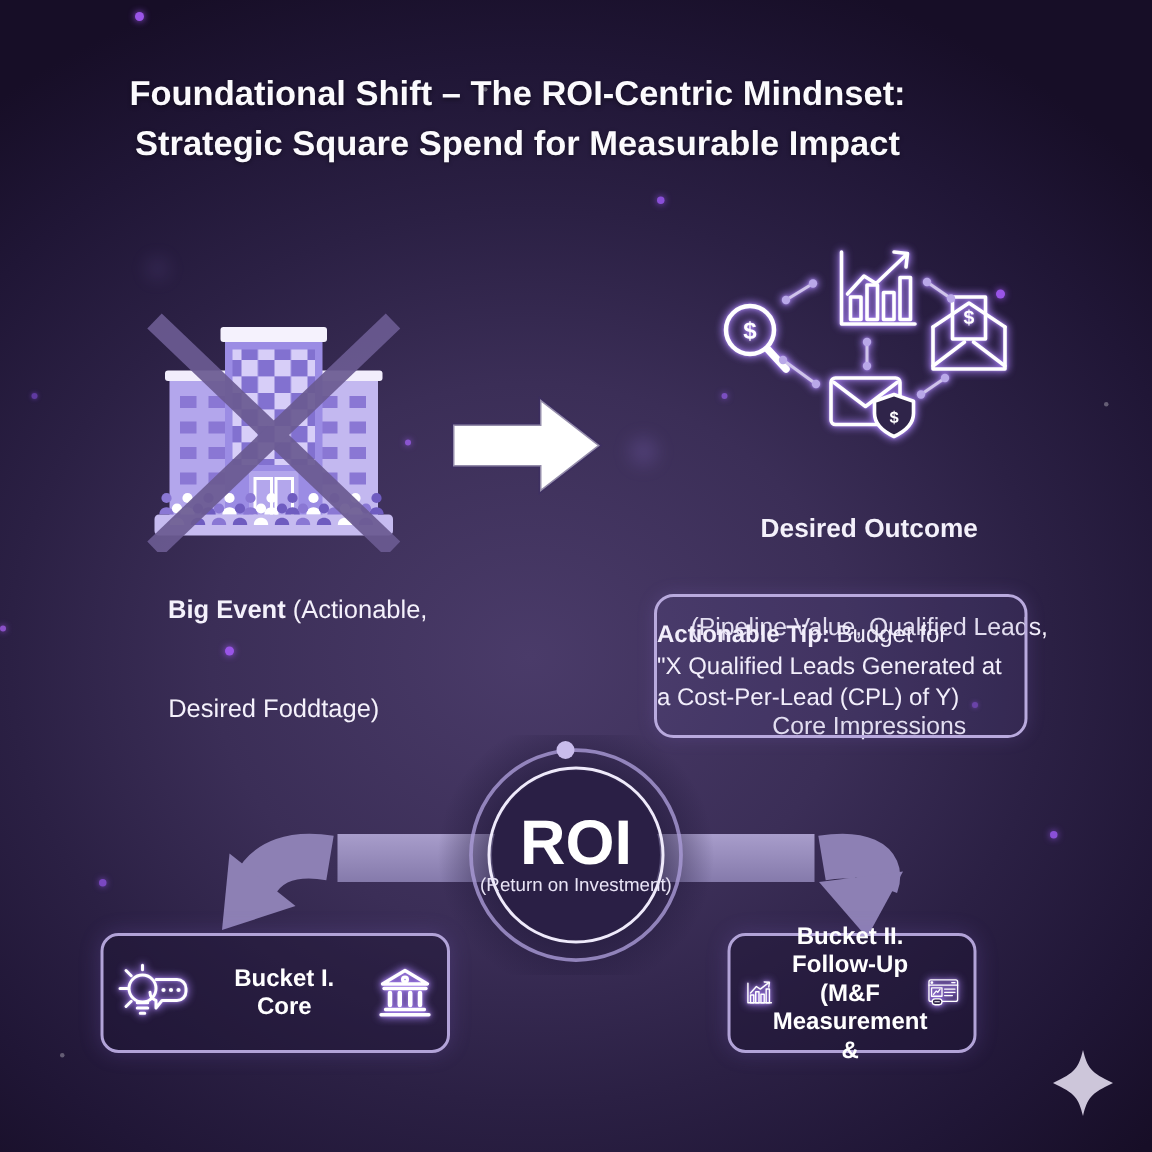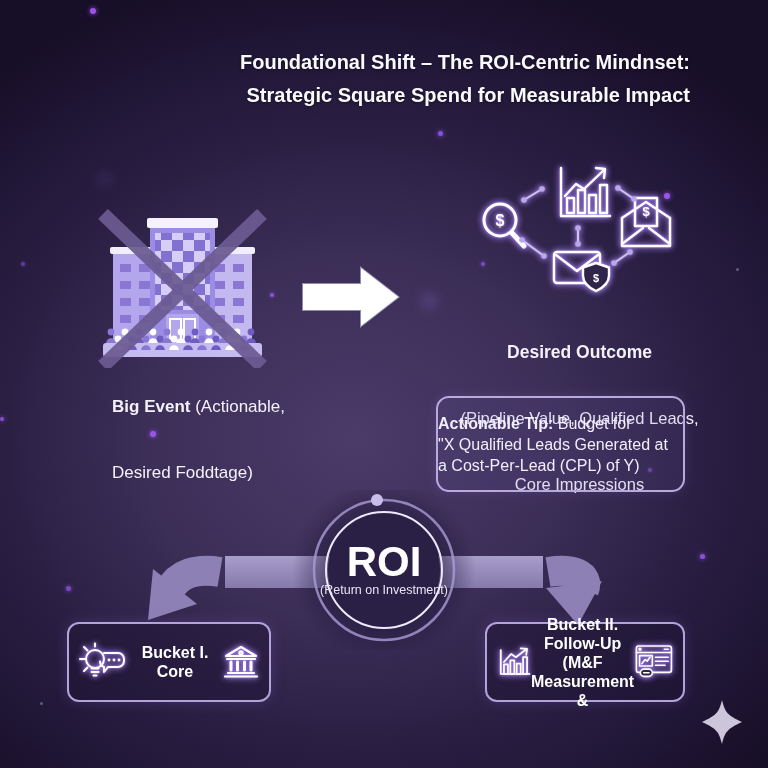--- a/index.html
+++ b/index.html
@@ -6,22 +6,22 @@
   #canvas{
     position:relative;width:768px;height:768px;overflow:hidden;
     font-family:"Liberation Sans",sans-serif;color:#fff;
     background:
       radial-gradient(ellipse 560px 480px at 46% 57%, #4a3b69 0%, #3b2e57 38%, #2b2044 62%, #201636 82%, #170e27 100%);
   }
   .abs{position:absolute;}
   .star{position:absolute;border-radius:50%;}
   .glowspot{position:absolute;border-radius:50%;filter:blur(6px);}
   .title{
-    left:0;top:46px;width:690px;text-align:right;
-    font-size:20px;font-weight:bold;line-height:33px;color:#fbfafd;
+    left:0;top:46px;width:690px;text-align:center;
+    font-size:23px;font-weight:bold;line-height:33px;color:#fbfafd;
     text-shadow:0 1px 3px rgba(0,0,0,.4);
   }
   .caption{font-size:17px;line-height:22px;text-align:center;color:#f4f1fb;white-space:pre-wrap;}
   .caption b{font-weight:bold;padding-left:32px;}
   .glow{filter:drop-shadow(0 0 3px rgba(154,111,240,.9)) drop-shadow(0 0 1px rgba(190,160,255,.8));}
   .tipbox{
     left:436px;top:396px;width:245px;height:92px;
     border:2px solid #b9aade;border-radius:13px;
     background:rgba(110,90,170,.13);
     box-shadow:0 0 12px rgba(150,120,220,.18);
@@ -249,21 +249,21 @@
   </defs>
   <circle cx="100" cy="80" r="92" fill="url(#halo)"></circle>
   <circle cx="100" cy="80" r="70" fill="none" stroke="rgba(170,155,215,.8)" stroke-width="2.5"></circle>
   <circle cx="100" cy="80" r="58" fill="none" stroke="#efeafb" stroke-width="2"></circle>
   <circle cx="100" cy="80" r="56" fill="#2a1f45"></circle>
   <circle cx="93" cy="10" r="6" fill="#c9bcec"></circle>
   <text x="100" y="86" text-anchor="middle" font-family="Liberation Sans, sans-serif" font-weight="bold" font-size="42" fill="#ffffff">ROI</text>
   <text x="100" y="104" text-anchor="middle" font-family="Liberation Sans, sans-serif" font-size="12.5" fill="#e9e4f6">(Return on Investment)</text>
 </svg>
 
-<div class="abs bucket" style="left:67px;width:204px;">
+<div class="abs bucket" style="left:67px;width:233px;">
   <svg class="glow" width="50" height="44" viewBox="0 0 50 44">
     <g stroke="#ffffff" stroke-width="2" fill="none" stroke-linecap="round" stroke-linejoin="round">
       <circle cx="17" cy="19" r="9"></circle>
       <path d="M13.5 28.5 h7 M13.5 32 h7 M15.5 35.5 h3"></path>
       <path d="M6 7 L9.5 10.5 M2 19 H7 M6 31 L9.5 27.5 M17 3.5 V6.5"></path>
       <path d="M26 13 h14 a6 6 0 0 1 6 6 v2 a6 6 0 0 1 -6 6 h-10 l-4 5 v-5 a6 6 0 0 1 -4 -5.5"></path>
     </g>
     <g fill="#ffffff">
       <circle cx="31" cy="20" r="1.4"></circle>
           <circle cx="36" cy="20" r="1.4"></circle>
@@ -278,21 +278,21 @@
     <g stroke="#ffffff" stroke-width="2.2" fill="none" stroke-linecap="round" stroke-linejoin="round">
       <path d="M4 12 L19 3 L34 12 Z"></path>
       <circle cx="19" cy="9" r="1.6"></circle>
       <path d="M5 15 H33"></path>
       <path d="M9 18 V26 M15.5 18 V26 M22.5 18 V26 M29 18 V26" stroke-width="3"></path>
       <path d="M6 29 H32 M3 32.5 H35"></path>
     </g>
   </svg>
 </div>
 
-<div class="abs bucket" style="left:485px;width:200px;">
+<div class="abs bucket" style="left:485px;width:166px;">
   <svg class="glow" width="44" height="42" viewBox="0 0 44 42">
     <g stroke="#ffffff" stroke-width="2.2" fill="none" stroke-linecap="round" stroke-linejoin="round">
       <path d="M6 6 L6 36 L42 36"></path>
       <rect x="10" y="24" width="5" height="12"></rect>
       <rect x="18" y="19" width="5" height="17"></rect>
       <rect x="26" y="23" width="5" height="13"></rect>
       <rect x="34" y="15" width="5" height="21"></rect>
       <path d="M10 21 L19 11 L25 15 L38 5"></path>
       <path d="M31 4 L39 4.5 L38 12"></path>
     </g>

